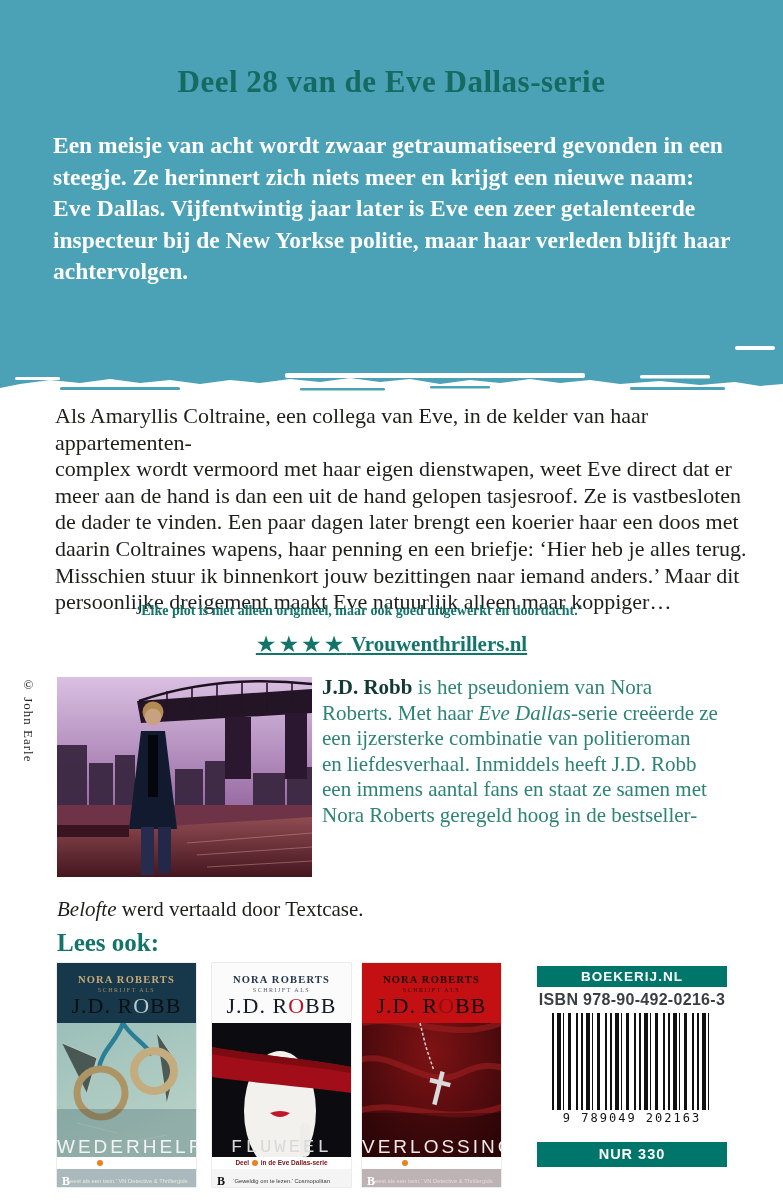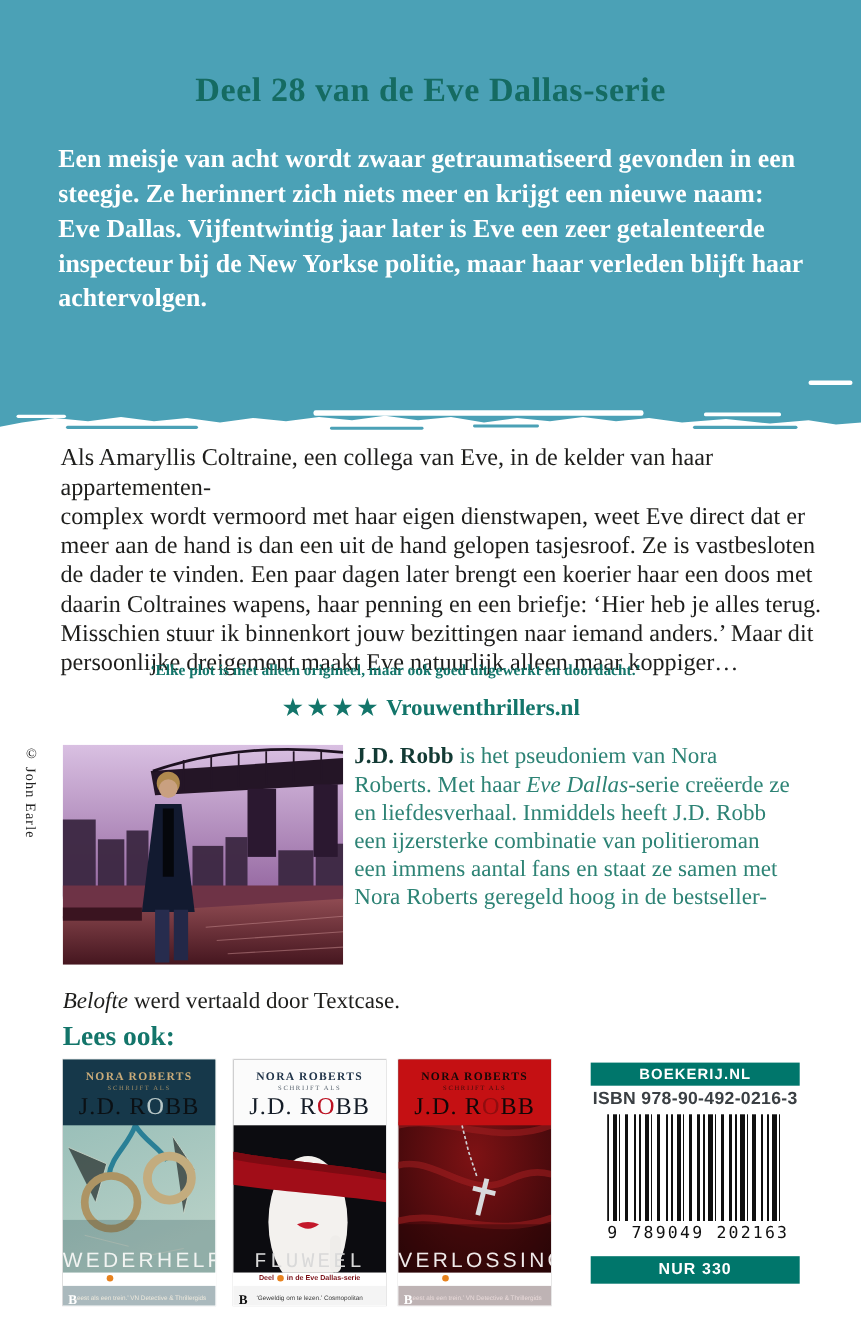--- a/index.html
+++ b/index.html
@@ -14,21 +14,21 @@
             font-size:23.5px;font-weight:bold;line-height:31.5px;}
   .ragged{position:absolute;left:0;bottom:-1px;width:783px;height:30px;display:block;}
   .speck{position:absolute;background:#fff;border-radius:2px;}
 
   
   .synopsis{position:absolute;left:55px;top:403px;width:692px;color:#1E1E1C;
             font-size:22px;line-height:26.6px;}
   .quote-line{position:absolute;left:0;top:603px;width:719px;text-align:center;
               color:#13756A;font-size:14px;font-weight:bold;}
   .stars-line{position:absolute;left:0;top:631px;width:783px;text-align:center;
-              color:#13756A;font-size:21px;font-weight:bold;}
+              color:#13756A;font-size:21px;font-weight:bold;text-decoration:underline;}
   .stars-line .stars{font-size:23px;letter-spacing:2px;vertical-align:-1px;
                      font-family:"DejaVu Sans",sans-serif;}
 
   
   .photo-credit{position:absolute;left:20px;top:677px;writing-mode:vertical-rl;
                 font-size:13px;color:#222;letter-spacing:1px;}
   .author-photo{position:absolute;left:57px;top:677px;width:255px;height:200px;display:block;}
   .bio{position:absolute;left:322px;top:675px;width:420px;color:#2D8375;
        font-size:21px;line-height:25.6px;}
   .bio .name{font-weight:bold;color:#123A34;}
@@ -99,21 +99,21 @@
   .banner-site{top:966px;height:21px;line-height:21px;font-size:13.5px;letter-spacing:1px;}
   .isbn{position:absolute;left:537px;top:991px;width:190px;text-align:center;
         font-family:"Liberation Sans",sans-serif;font-weight:bold;font-size:16px;
         color:#3A3F43;letter-spacing:.3px;}
   .barcode{position:absolute;left:552px;top:1013px;width:160px;}
   .barcode-bars{height:97px;background:
      repeating-linear-gradient(90deg,#101010 0 2px,#fff 2px 5px,#101010 5px 9px,
        #fff 9px 11px,#101010 11px 12px,#fff 12px 16px,#101010 16px 19px,#fff 19px 24px,
        #101010 24px 26px,#fff 26px 29px);}
   .barcode-digits{margin-top:1px;text-align:center;font-family:"DejaVu Sans Mono",monospace;
-                  font-size:15px;color:#111;letter-spacing:2px;white-space:pre;}
+                  font-size:12px;color:#111;letter-spacing:2px;white-space:pre;}
   .banner-nur{top:1142px;height:25px;line-height:25px;font-size:14.5px;letter-spacing:1px;}
 </style>
 </head>
 <body>
 
 <div class="page">
 
   <div class="top-section">
     <div class="top-heading">Deel 28 van de Eve Dallas-serie</div>
     <div class="top-para">
@@ -210,22 +210,22 @@
     </g>
   </svg>
 
   <div class="bio">
     <div>
       <span class="name">J.D. Robb</span><span> is het pseudoniem van Nora</span>
     </div>
     <div>
       <span>Roberts. Met haar </span><span class="ital">Eve Dallas</span><span>-serie creëerde ze</span>
     </div>
+    <div>een ijzersterke combinatie van politieroman</div>
     <div>en liefdesverhaal. Inmiddels heeft J.D. Robb</div>
-    <div>een ijzersterke combinatie van politieroman</div>
     <div>een immens aantal fans en staat ze samen met</div>
     <div>Nora Roberts geregeld hoog in de bestseller-</div>
   </div>
 
   <div class="translation">
     <span class="ital">Belofte</span><span> werd vertaald door Textcase.</span>
   </div>
 
   <div class="lees-ook">Lees ook:</div>
 

